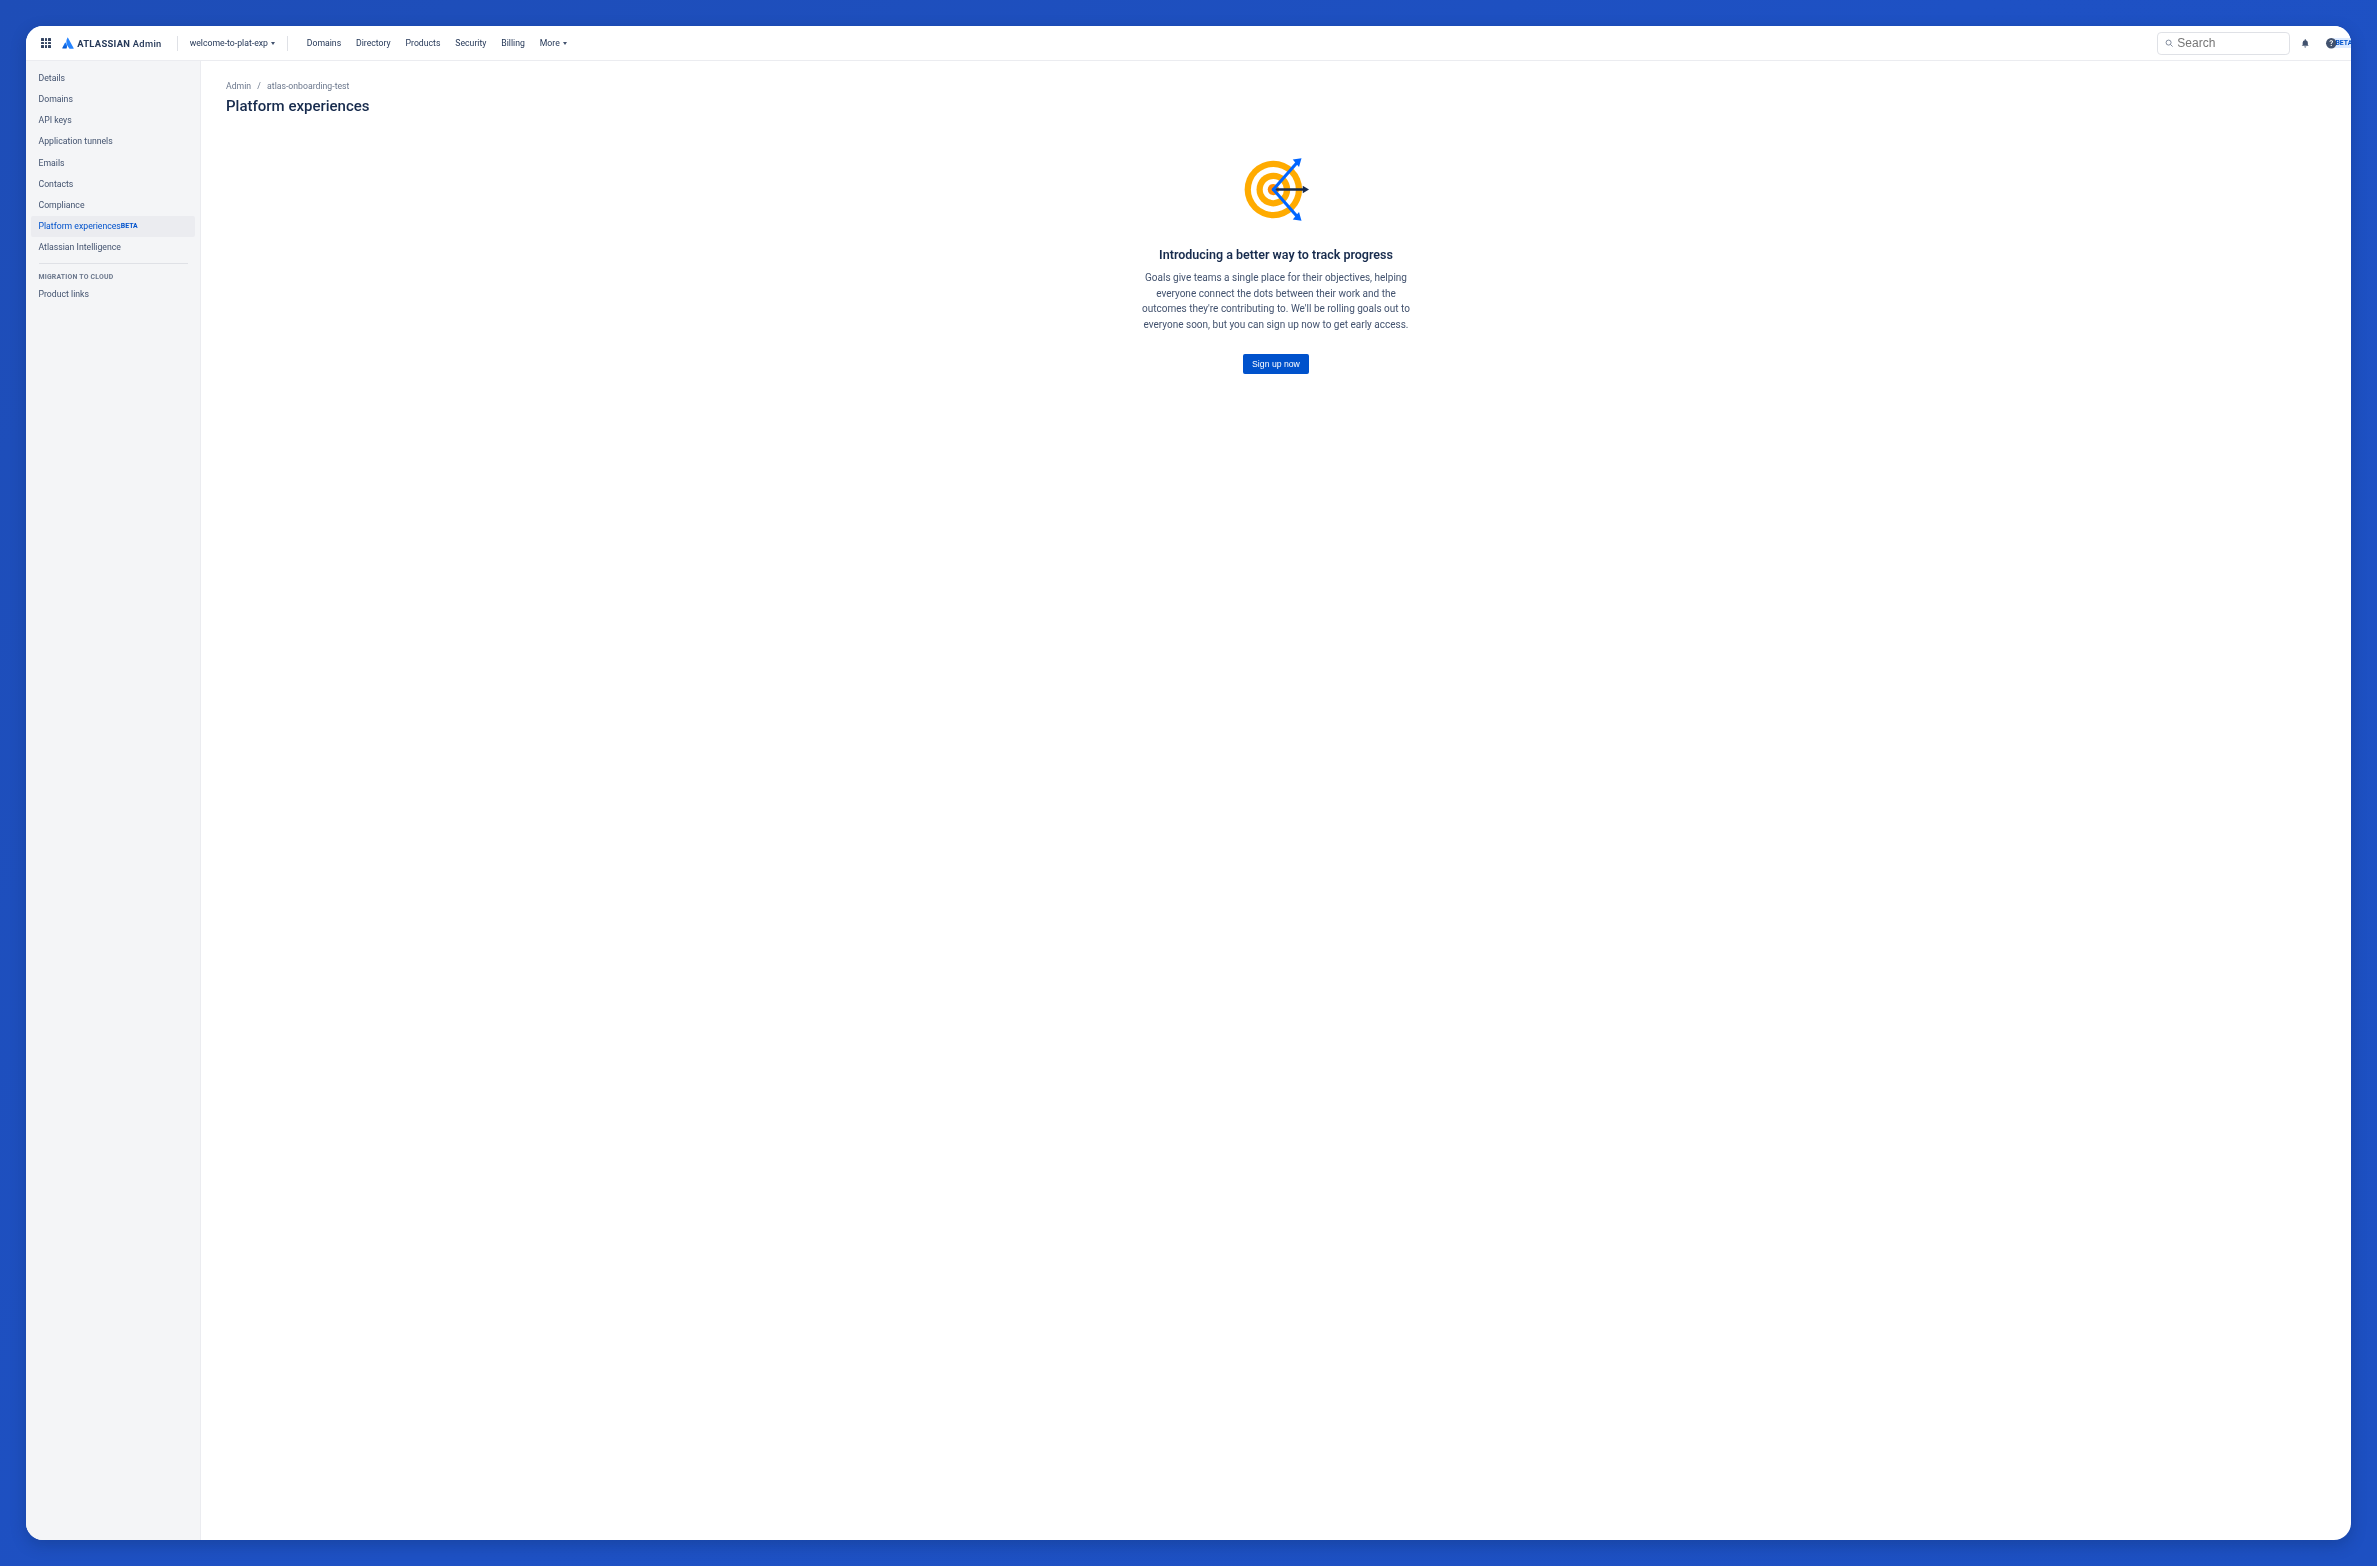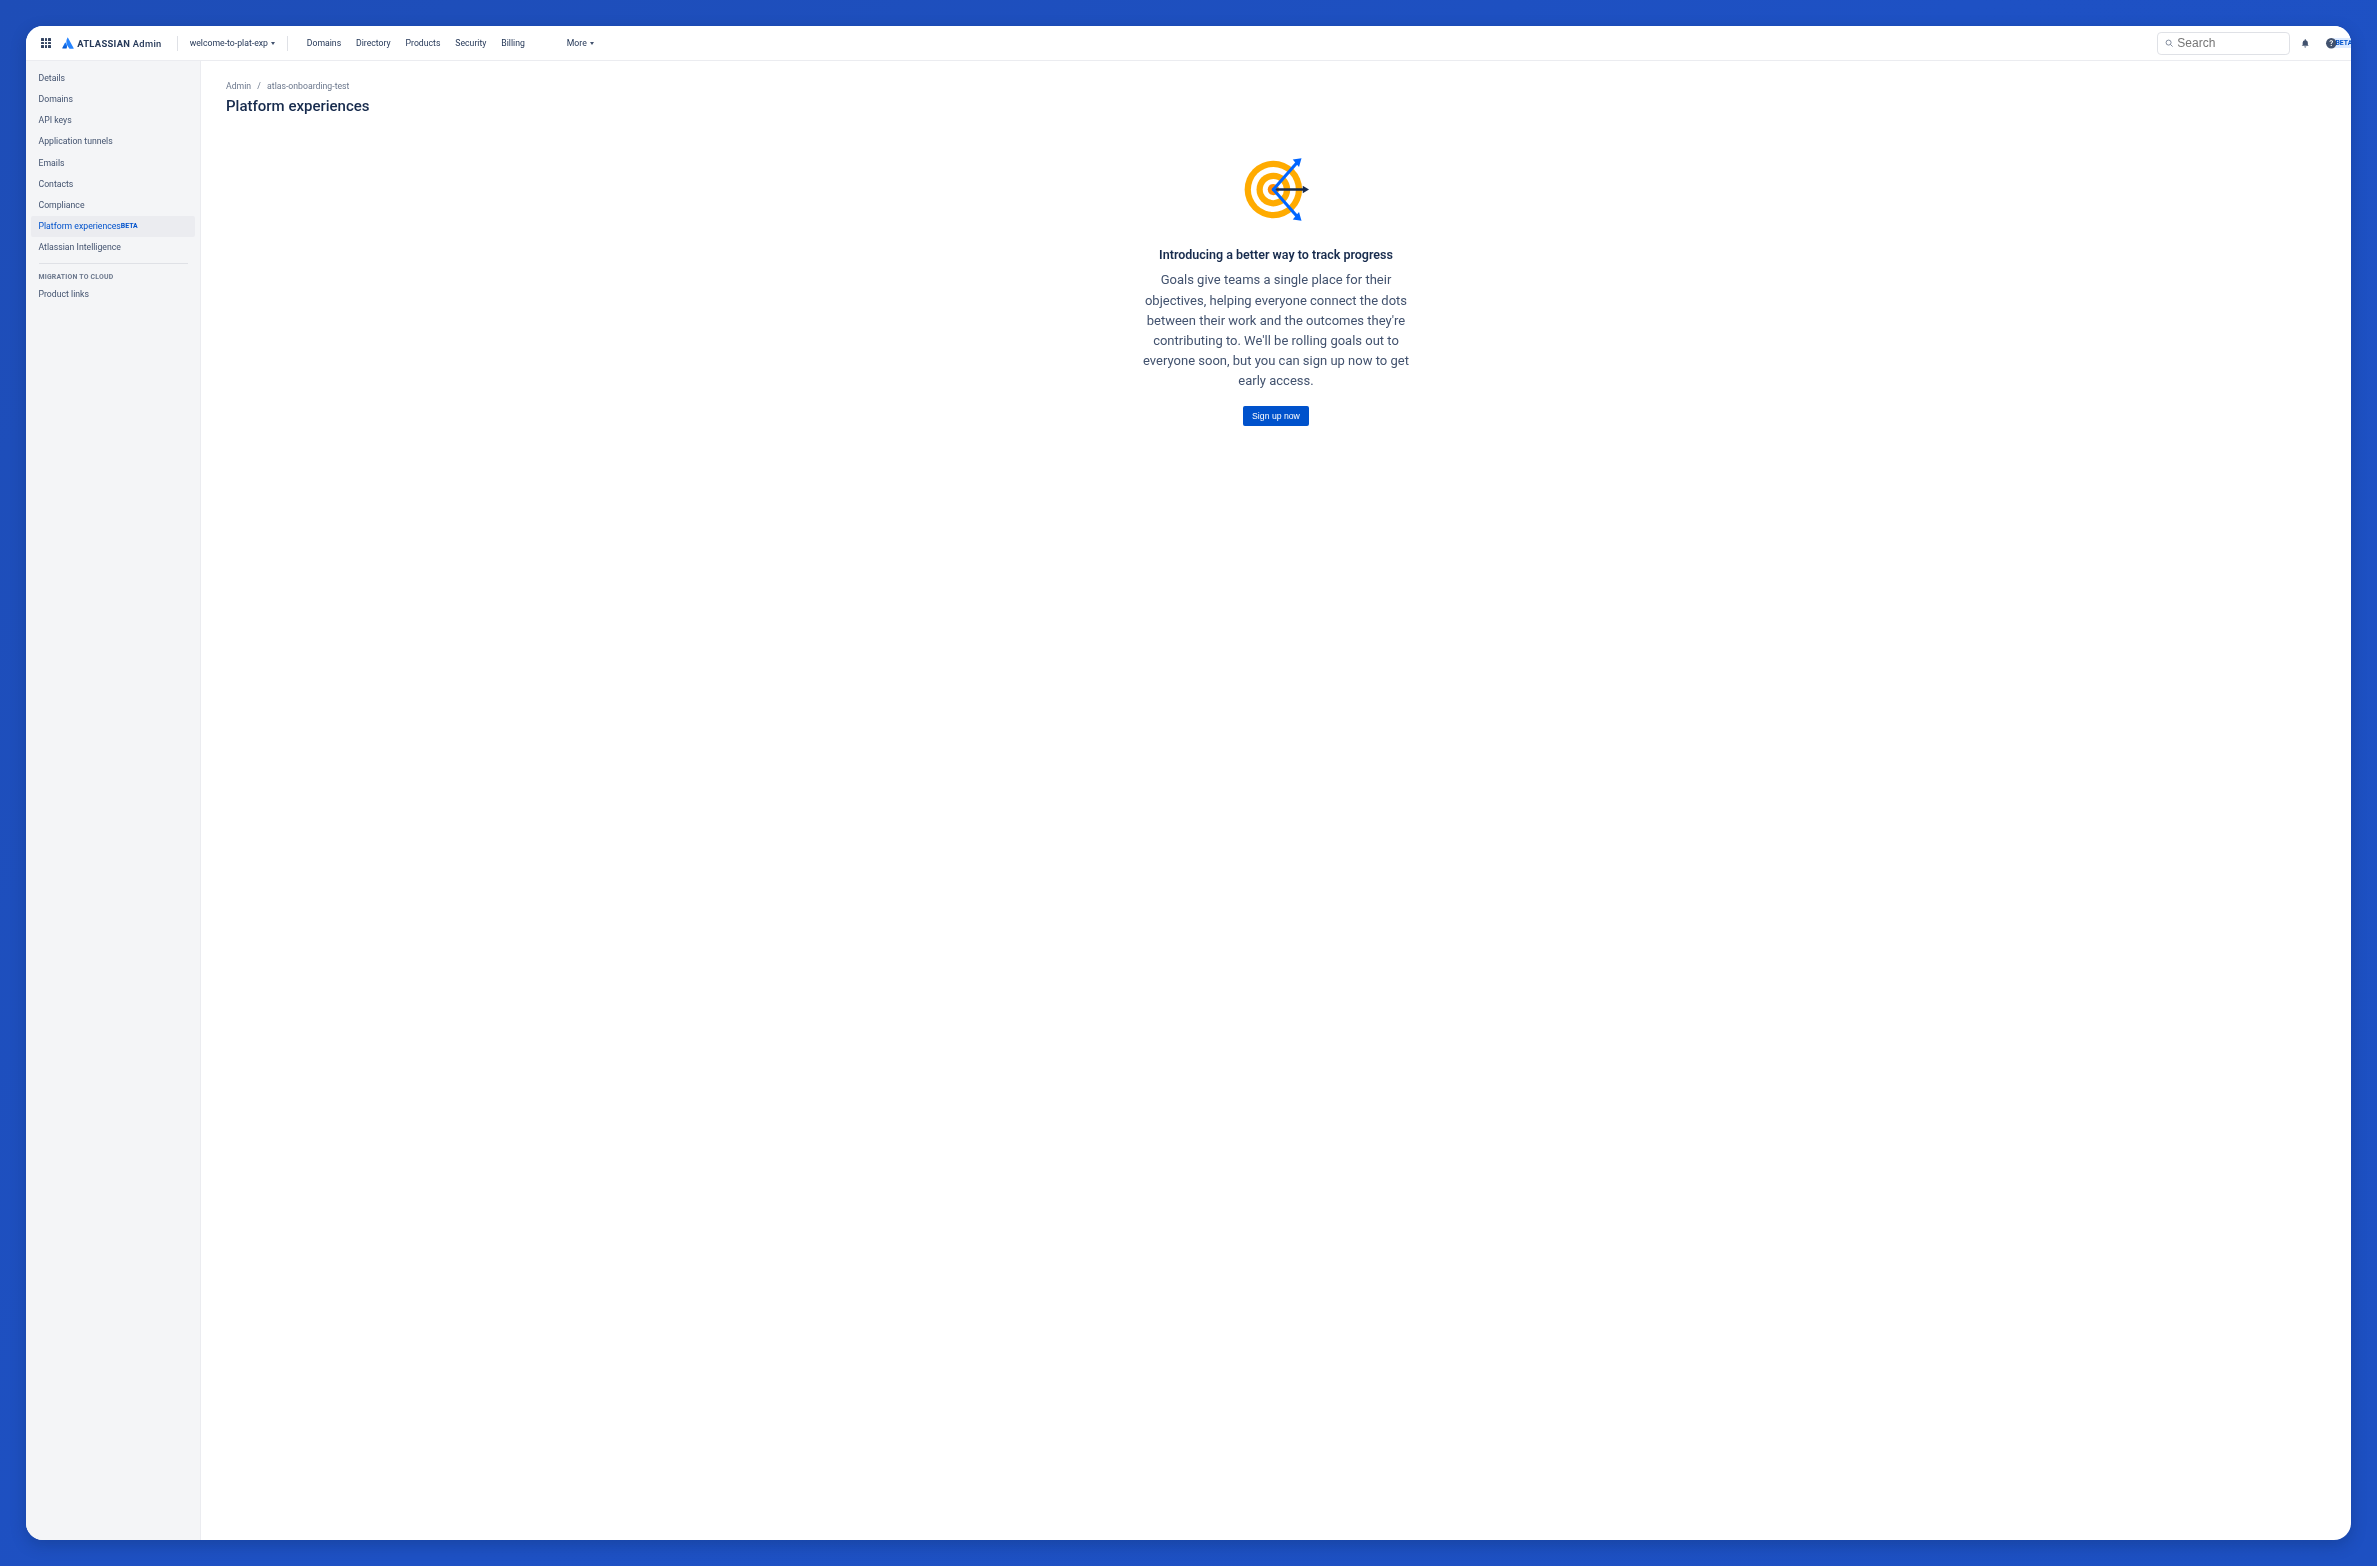--- a/index.html
+++ b/index.html
@@ -47,21 +47,21 @@
 .atlassian-mark svg { display: block; }
 .logo-text { font-weight: 700; letter-spacing: 0.3px; color: #253858; font-size: 9.4px; }
 .logo-text .suffix { font-weight: 500; }
 .divider-v { width:0.6px; height:15px; background:#DFE1E6; margin: 0 5px; }
 .org-switch {
   display:flex; align-items:center; gap:3px;
   padding: 3.7px 5px; border-radius:1.9px; cursor:pointer; font-size:8.7px; color:#253858;
 }
 .nav-links { display:flex; align-items:center; gap: 2.5px; margin-left: 5px; }
 .nav-link { padding: 3.7px 6.2px; border-radius:1.9px; color:#253858; cursor:pointer; font-size:8.7px;}
-.nav-link.more { display:flex; align-items:center; gap:3px;margin-left:27px;}
+.nav-link.more { display:flex; align-items:center; gap:3px;}
 .top-spacer { flex:1; }
 .search-wrap {
   display:flex; align-items:center;
   background:#fff;
   border: 1.2px solid #0052CC00;
   outline: 0.6px solid #DFE1E6;
   border-radius:3.1px;
   width: 131px; height: 21px;
   padding: 0 3.7px 0 5px;
 }
@@ -93,21 +93,21 @@
 .side-divider { height:0.6px; background:#DFE1E6; margin: 5px 7.5px 6.2px; }
 .side-heading { font-size:6.9px; font-weight:700; letter-spacing:0.2px; color:#6B778C; padding: 3.7px 7.5px 2.5px; }
 .content { flex:1; padding: 20px 25px; overflow:auto; }
 .breadcrumb { display:flex; align-items:center; gap:6.2px; font-size:8.7px; color:#6B778C; }
 .breadcrumb .crumb { cursor:pointer; }
 .breadcrumb .sep { color:#6B778C; }
 h1.page-title { font-size:15px; font-weight:500; color:#172B4D; margin-top:6.2px; }
 .hero { margin: 37px auto 0; max-width: 275px; text-align:center; }
 .hero-illustration { margin-bottom: 17.5px; }
 h2.hero-title { font-size:12.5px; font-weight:600; color:#172B4D; margin-bottom:8.7px; }
-p.hero-desc { font-size:13px; line-height:1.55; color:#42526E; margin-bottom: 15px; text-align: center; }
+p.hero-desc { font-size:10px; line-height:1.55; color:#42526E; margin-bottom: 22px; text-align: center; }
 .cta-btn {
   background:#0052CC; color:#fff; border:none; border-radius:1.9px;
   padding: 5px 8.7px; font-size:8.7px; font-weight:400; cursor:pointer;
 }
 .chevron-down { width:0;height:0;border-left:2.5px solid transparent;border-right:2.5px solid transparent;border-top:3.1px solid #42526E; }
 </style>
 </head>
 <body>
 
 <div class="window">

